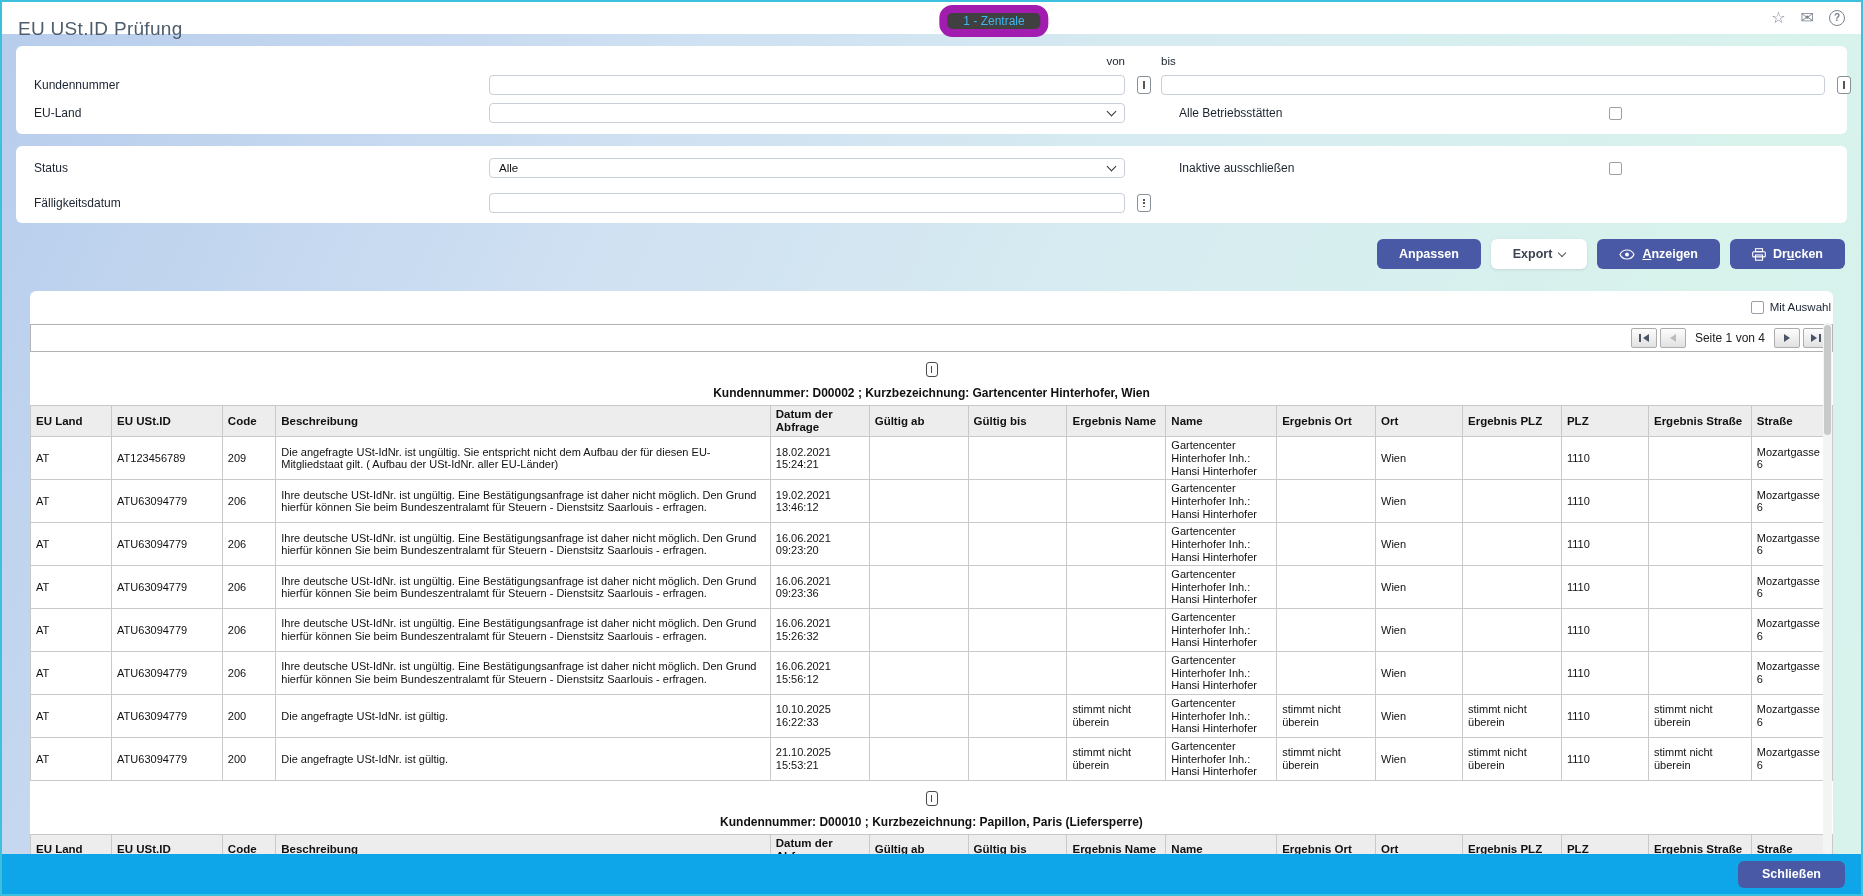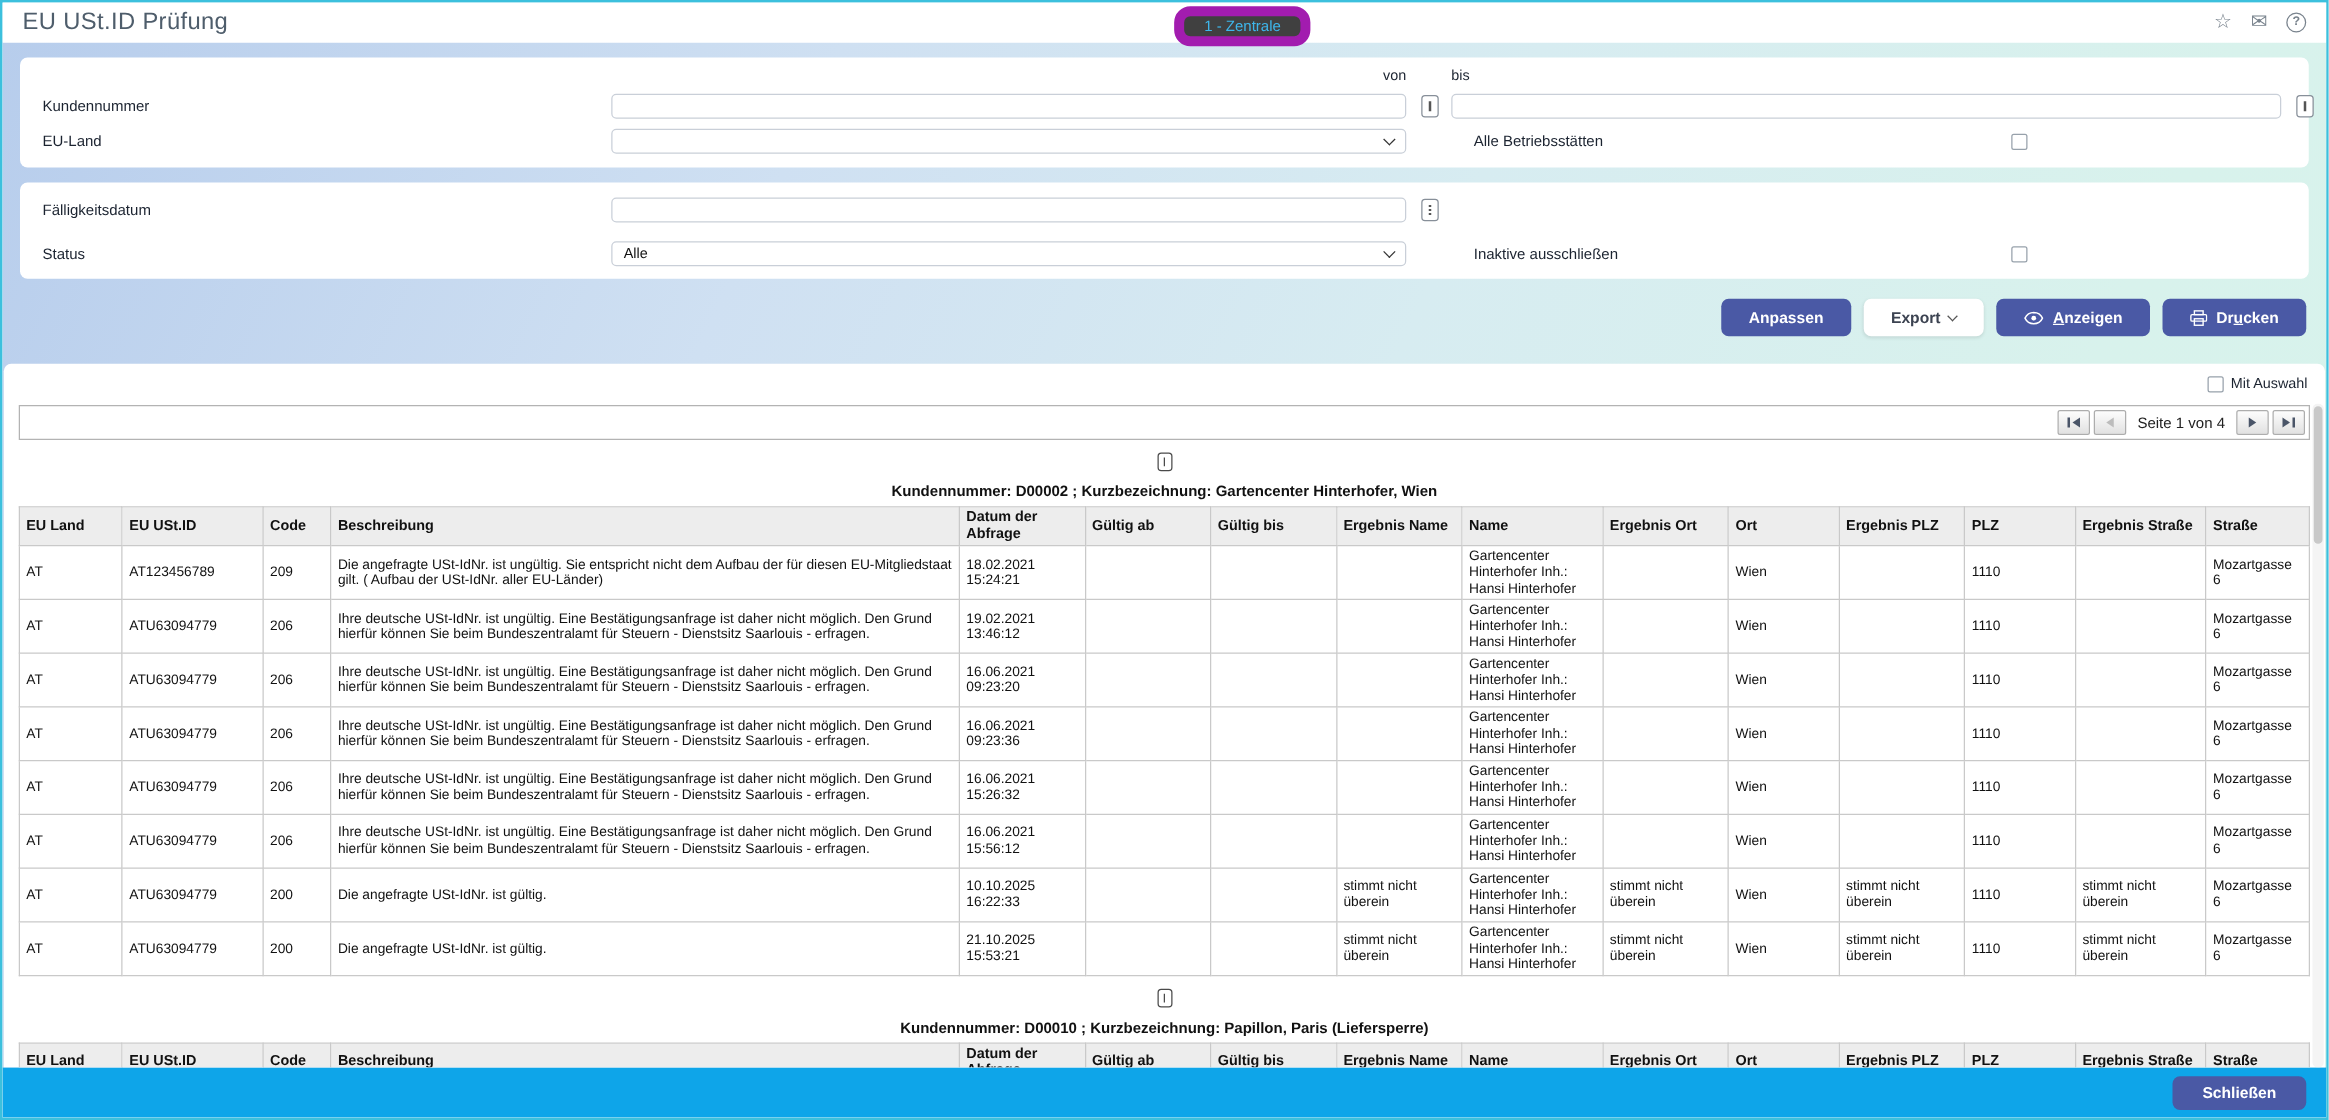--- a/index.html
+++ b/index.html
@@ -3,21 +3,21 @@
 <meta charset="utf-8">
 <style>
   * { margin:0; padding:0; box-sizing:border-box; }
   html,body { background:#e8e8e8; }
   .page {
     width:1863px; height:896px; border:2px solid #3cc0dd; background:#fff;
     display:flex; flex-direction:column; overflow:hidden; position:relative;
     font-family:"Liberation Sans", sans-serif;
   }
   
-  .topbar { flex:none; height:32px; display:flex; align-items:center; padding:0 16px; position:relative; background:#fff;gap:32px; }
+  .topbar { flex:none; height:32px; display:flex; padding:16px 16px; position:relative; background:#fff;gap:32px; }
   .page-title { font-size:19px; color:#4e5d6b; font-weight:500; letter-spacing:.3px; }
   .badge {
     position:absolute; left:992px; transform:translateX(-50%); top:3px;
     border:8px solid #a21caf; border-radius:13px; padding:1px 16px;
     font-size:12px; color:#3eb7ec; background:#404040; cursor:pointer; white-space:nowrap;
   }
   .topbar-icons { margin-left:auto; display:flex; gap:15px; align-items:center; color:#79838d; }
   .tb-icon { font-size:16px; cursor:pointer; line-height:1; }
   .tb-icon.help { width:16px; height:16px; border:1.4px solid #79838d; border-radius:50%; font-size:10px; font-weight:700; display:flex; align-items:center; justify-content:center; }
   
@@ -48,21 +48,21 @@
   .sel-val { font-size:11.5px; color:#111; }
   .chev { width:7px; height:7px; border-right:1.6px solid #333; border-bottom:1.6px solid #333; transform:rotate(45deg); margin-top:-4px; flex:none; }
   
   .toolbar { margin:16px 16px 0; display:flex; justify-content:flex-end; gap:10px; flex:none; }
   .btn { height:30px; border-radius:6px; border:none; font:600 12.5px "Liberation Sans",sans-serif; display:flex; align-items:center; gap:7px; padding:0 22px; cursor:pointer; }
   .btn.primary { background:#4a59a5; color:#fff; }
   .btn.light { background:#fff; color:#3c4351; box-shadow:0 1px 3px rgba(0,0,0,.10); }
   .btn u { text-decoration:underline; }
   .chev.small { width:6px; height:6px; border-color:#555; margin-top:-2px; }
   
-  .main-card { margin:22px 1px 0; background:#fff; border-radius:6px 6px 0 0; flex:1; min-height:0; position:relative; padding:4px 12px 0; overflow:hidden; }
+  .main-card { margin:22px 28px 0; background:#fff; border-radius:6px 6px 0 0; flex:1; min-height:0; position:relative; padding:4px 0 0; overflow:hidden; }
   .selrow { display:flex; justify-content:flex-end; align-items:center; gap:6px; height:24px; font-size:11.5px; color:#1b2330; padding-right:2px; }
   .report-bar { display:flex; height:28px; border:1px solid #b3b3b3; margin-top:5px; background:#fff; }
   .rb-title { width:66%; border-right:1px solid #b3b3b3; display:flex; align-items:center; padding:0 9px; font-weight:700; font-size:12px; color:#111; white-space:nowrap; overflow:hidden; }
   .rb-right { flex:1; display:flex; align-items:center; justify-content:flex-end; gap:3px; padding-right:3px; }
   .pgbtn { width:26px; height:20px; border:1px solid #adadad; background:linear-gradient(#fdfdfd,#e1e1e1); display:flex; align-items:center; justify-content:center; gap:1.5px; border-radius:2px; color:#4a5568; cursor:pointer; padding:0; }
   .pgbtn.disabled { color:#bcbcbc; }
   .tri-l { width:0; height:0; border-top:4px solid transparent; border-bottom:4px solid transparent; border-right:6px solid currentColor; }
   .tri-r { width:0; height:0; border-top:4px solid transparent; border-bottom:4px solid transparent; border-left:6px solid currentColor; }
   .pbarv { width:2px; height:8px; background:currentColor; }
   .pglabel { font-size:12px; color:#222; padding:0 6px; white-space:nowrap; }
@@ -124,36 +124,36 @@
         </div>
         <div class="gap-picker"></div>
           <div class="gap-a"></div>
         <div class="right-label">Alle Betriebsstätten</div>
         <span class="checkbox"></span>
       </div>
     </div>
 
     <div class="card card2">
       <div class="f-row">
-        <div class="f-label">Fälligkeitsdatum</div>
-        <input class="f-field input" value="" style="">
-        <span class="picker">
-            <i class="pdots"></i>
-          </span>
-      </div>
-      <div class="f-row">
         <div class="f-label">Status</div>
         <div class="f-field select">
           <span class="sel-val">Alle</span>
           <span class="chev"></span>
         </div>
         <div class="gap-picker"></div>
           <div class="gap-a"></div>
         <div class="right-label">Inaktive ausschließen</div>
         <span class="checkbox"></span>
+      </div>
+      <div class="f-row">
+        <div class="f-label">Fälligkeitsdatum</div>
+        <input class="f-field input" value="" style="">
+        <span class="picker">
+            <i class="pdots"></i>
+          </span>
       </div>
     </div>
 
     <div class="toolbar">
       <button class="btn primary">
         <span>Anpassen</span>
       </button>
       <button class="btn light">
         <span>Export</span>
         <span class="chev small"></span>

